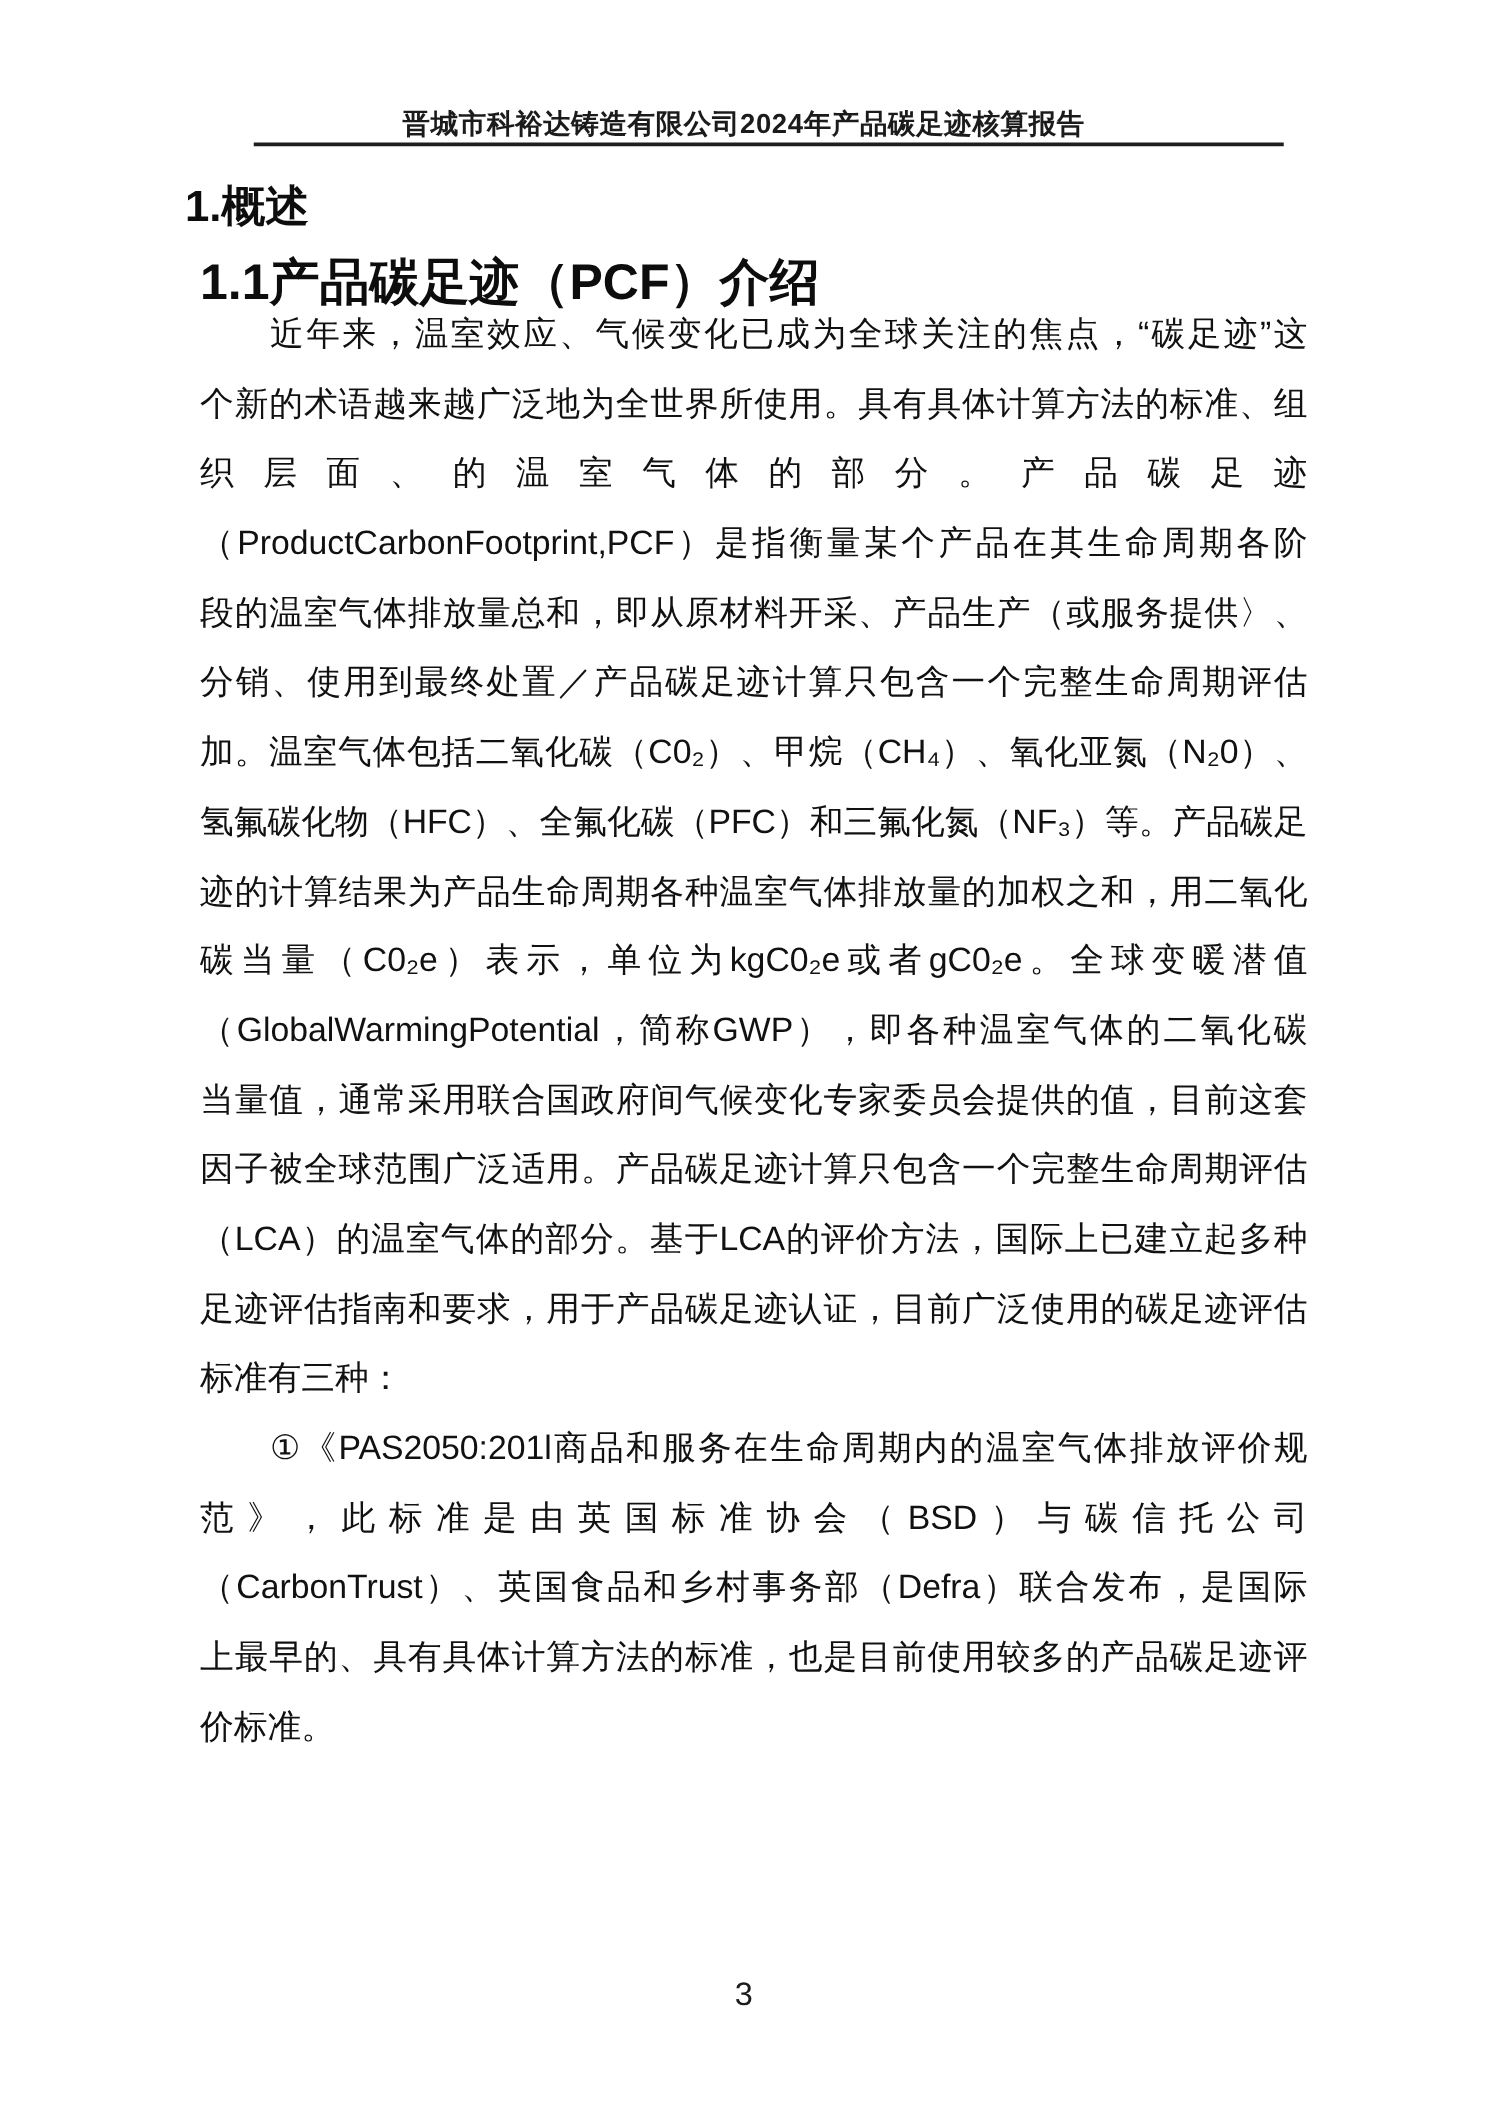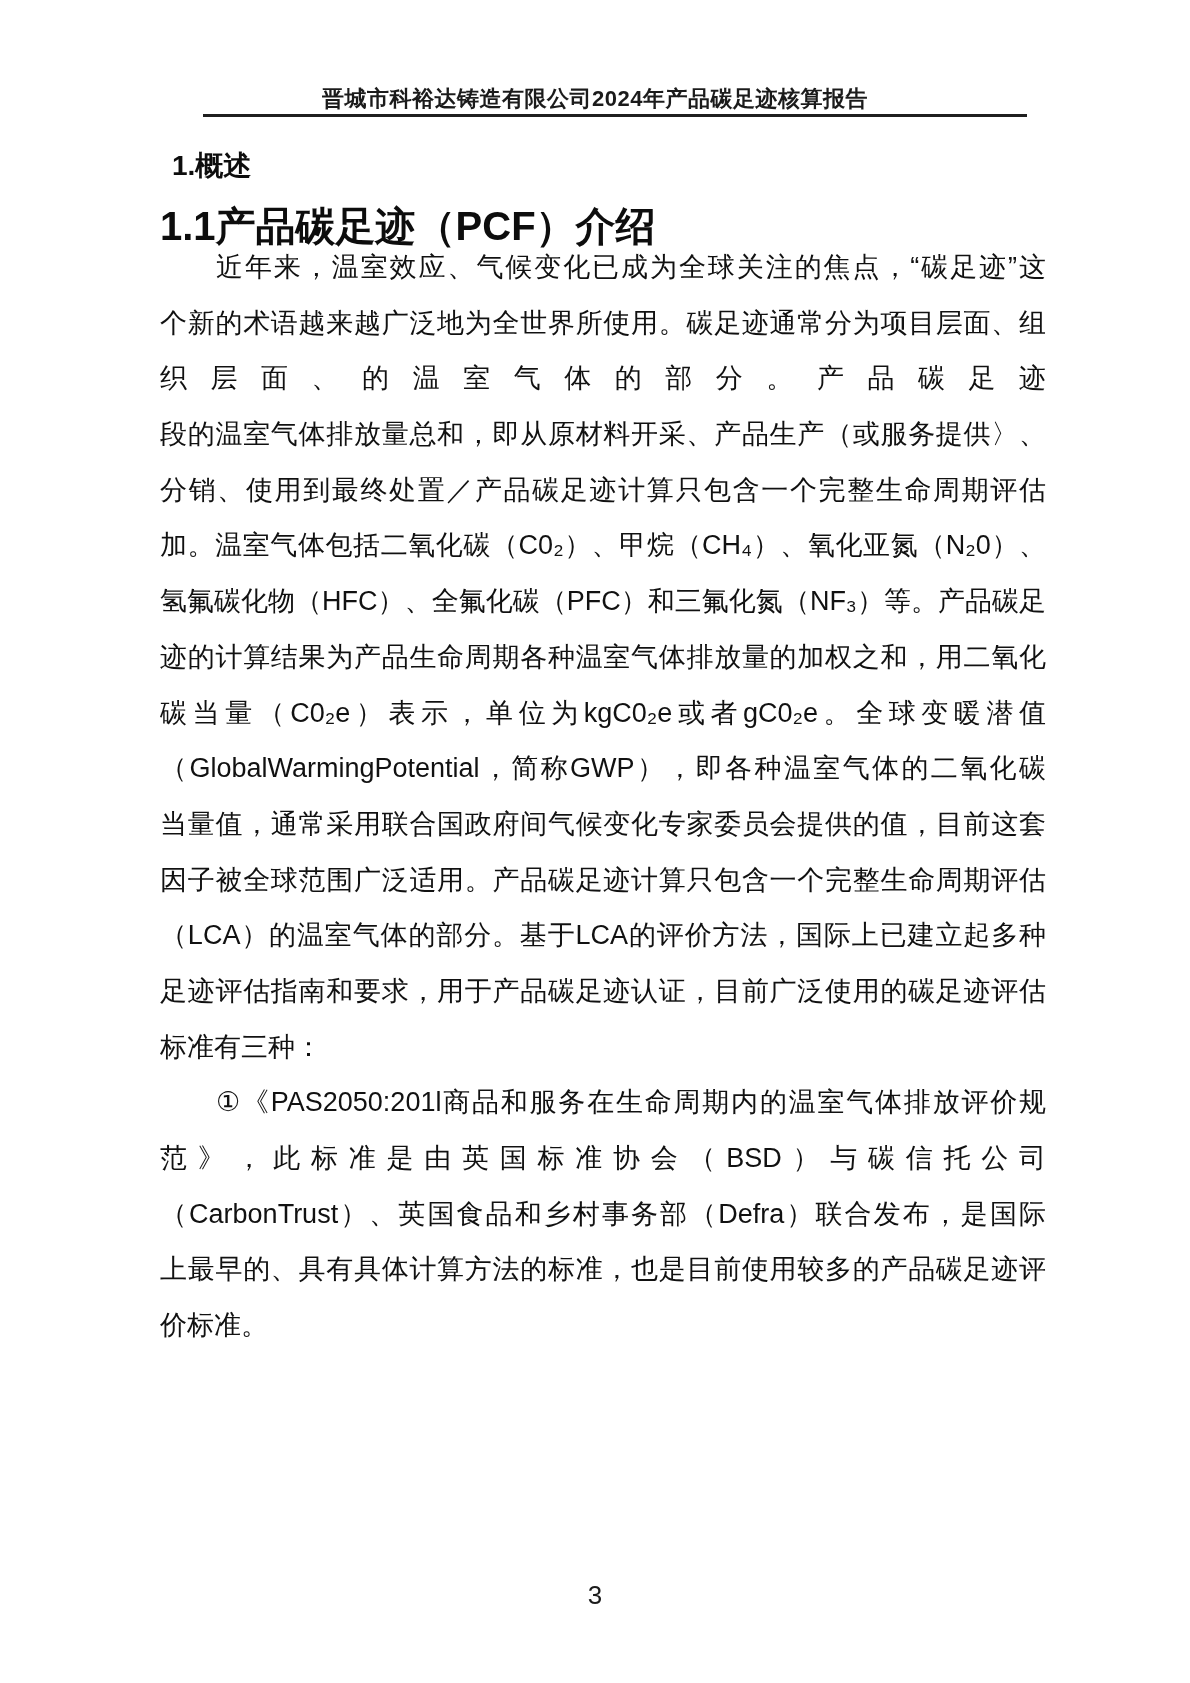--- a/index.html
+++ b/index.html
@@ -24,22 +24,22 @@
     color: #1b1b1b;
   }
   .header-rule {
     position: absolute;
     top: 114px; left: 195px;
     width: 824px; height: 3px;
     background: #1f1f1f;
   }
   .h1 {
     position: absolute;
-    top: 148px; left: 164px;
-    font-size: 28px; line-height: 36px;
+    top: 148px; left: 140px;
+    font-size: 35px; line-height: 36px;
     font-weight: bold;
     color: #0d0d0d;
   }
   .h2 {
     position: absolute;
     top: 208px; left: 152px;
     font-size: 40px; line-height: 36px;
     font-weight: bold;
     color: #0d0d0d;
   }
@@ -73,22 +73,23 @@
 <div class="page">
 
   <div class="header-title">晋城市科裕达铸造有限公司2024年产品碳足迹核算报告</div>
   <div class="header-rule"></div>
 
   <div class="h1">1.概述</div>
   <div class="h2">1.1产品碳足迹（PCF）介绍</div>
 
   <div class="body-block">
     <div class="line indent">近年来，温室效应、气候变化已成为全球关注的焦点，“碳足迹”这</div>
-    <div class="line">个新的术语越来越广泛地为全世界所使用。碳足迹通常分为项目层面、组</div>
+    <div class="line">个新的术语越来越广泛地为全世界所使用。具有具体计算方法的标准、组</div>
     <div class="line">织层面、的温室气体的部分。产品碳足迹</div>
+    <div class="line">（ProductCarbonFootprint,PCF）是指衡量某个产品在其生命周期各阶</div>
     <div class="line">段的温室气体排放量总和，即从原材料开采、产品生产（或服务提供〉、</div>
     <div class="line">分销、使用到最终处置／产品碳足迹计算只包含一个完整生命周期评估</div>
     <div class="line">加。温室气体包括二氧化碳（C0₂）、甲烷（CH₄）、氧化亚氮（N₂0）、</div>
     <div class="line">氢氟碳化物（HFC）、全氟化碳（PFC）和三氟化氮（NF₃）等。产品碳足</div>
     <div class="line">迹的计算结果为产品生命周期各种温室气体排放量的加权之和，用二氧化</div>
     <div class="line">碳当量（C0₂e）表示，单位为kgC0₂e或者gC0₂e。全球变暖潜值</div>
     <div class="line">（GlobalWarmingPotential，简称GWP），即各种温室气体的二氧化碳</div>
     <div class="line">当量值，通常采用联合国政府间气候变化专家委员会提供的值，目前这套</div>
     <div class="line">因子被全球范围广泛适用。产品碳足迹计算只包含一个完整生命周期评估</div>
     <div class="line">（LCA）的温室气体的部分。基于LCA的评价方法，国际上已建立起多种碳</div>

